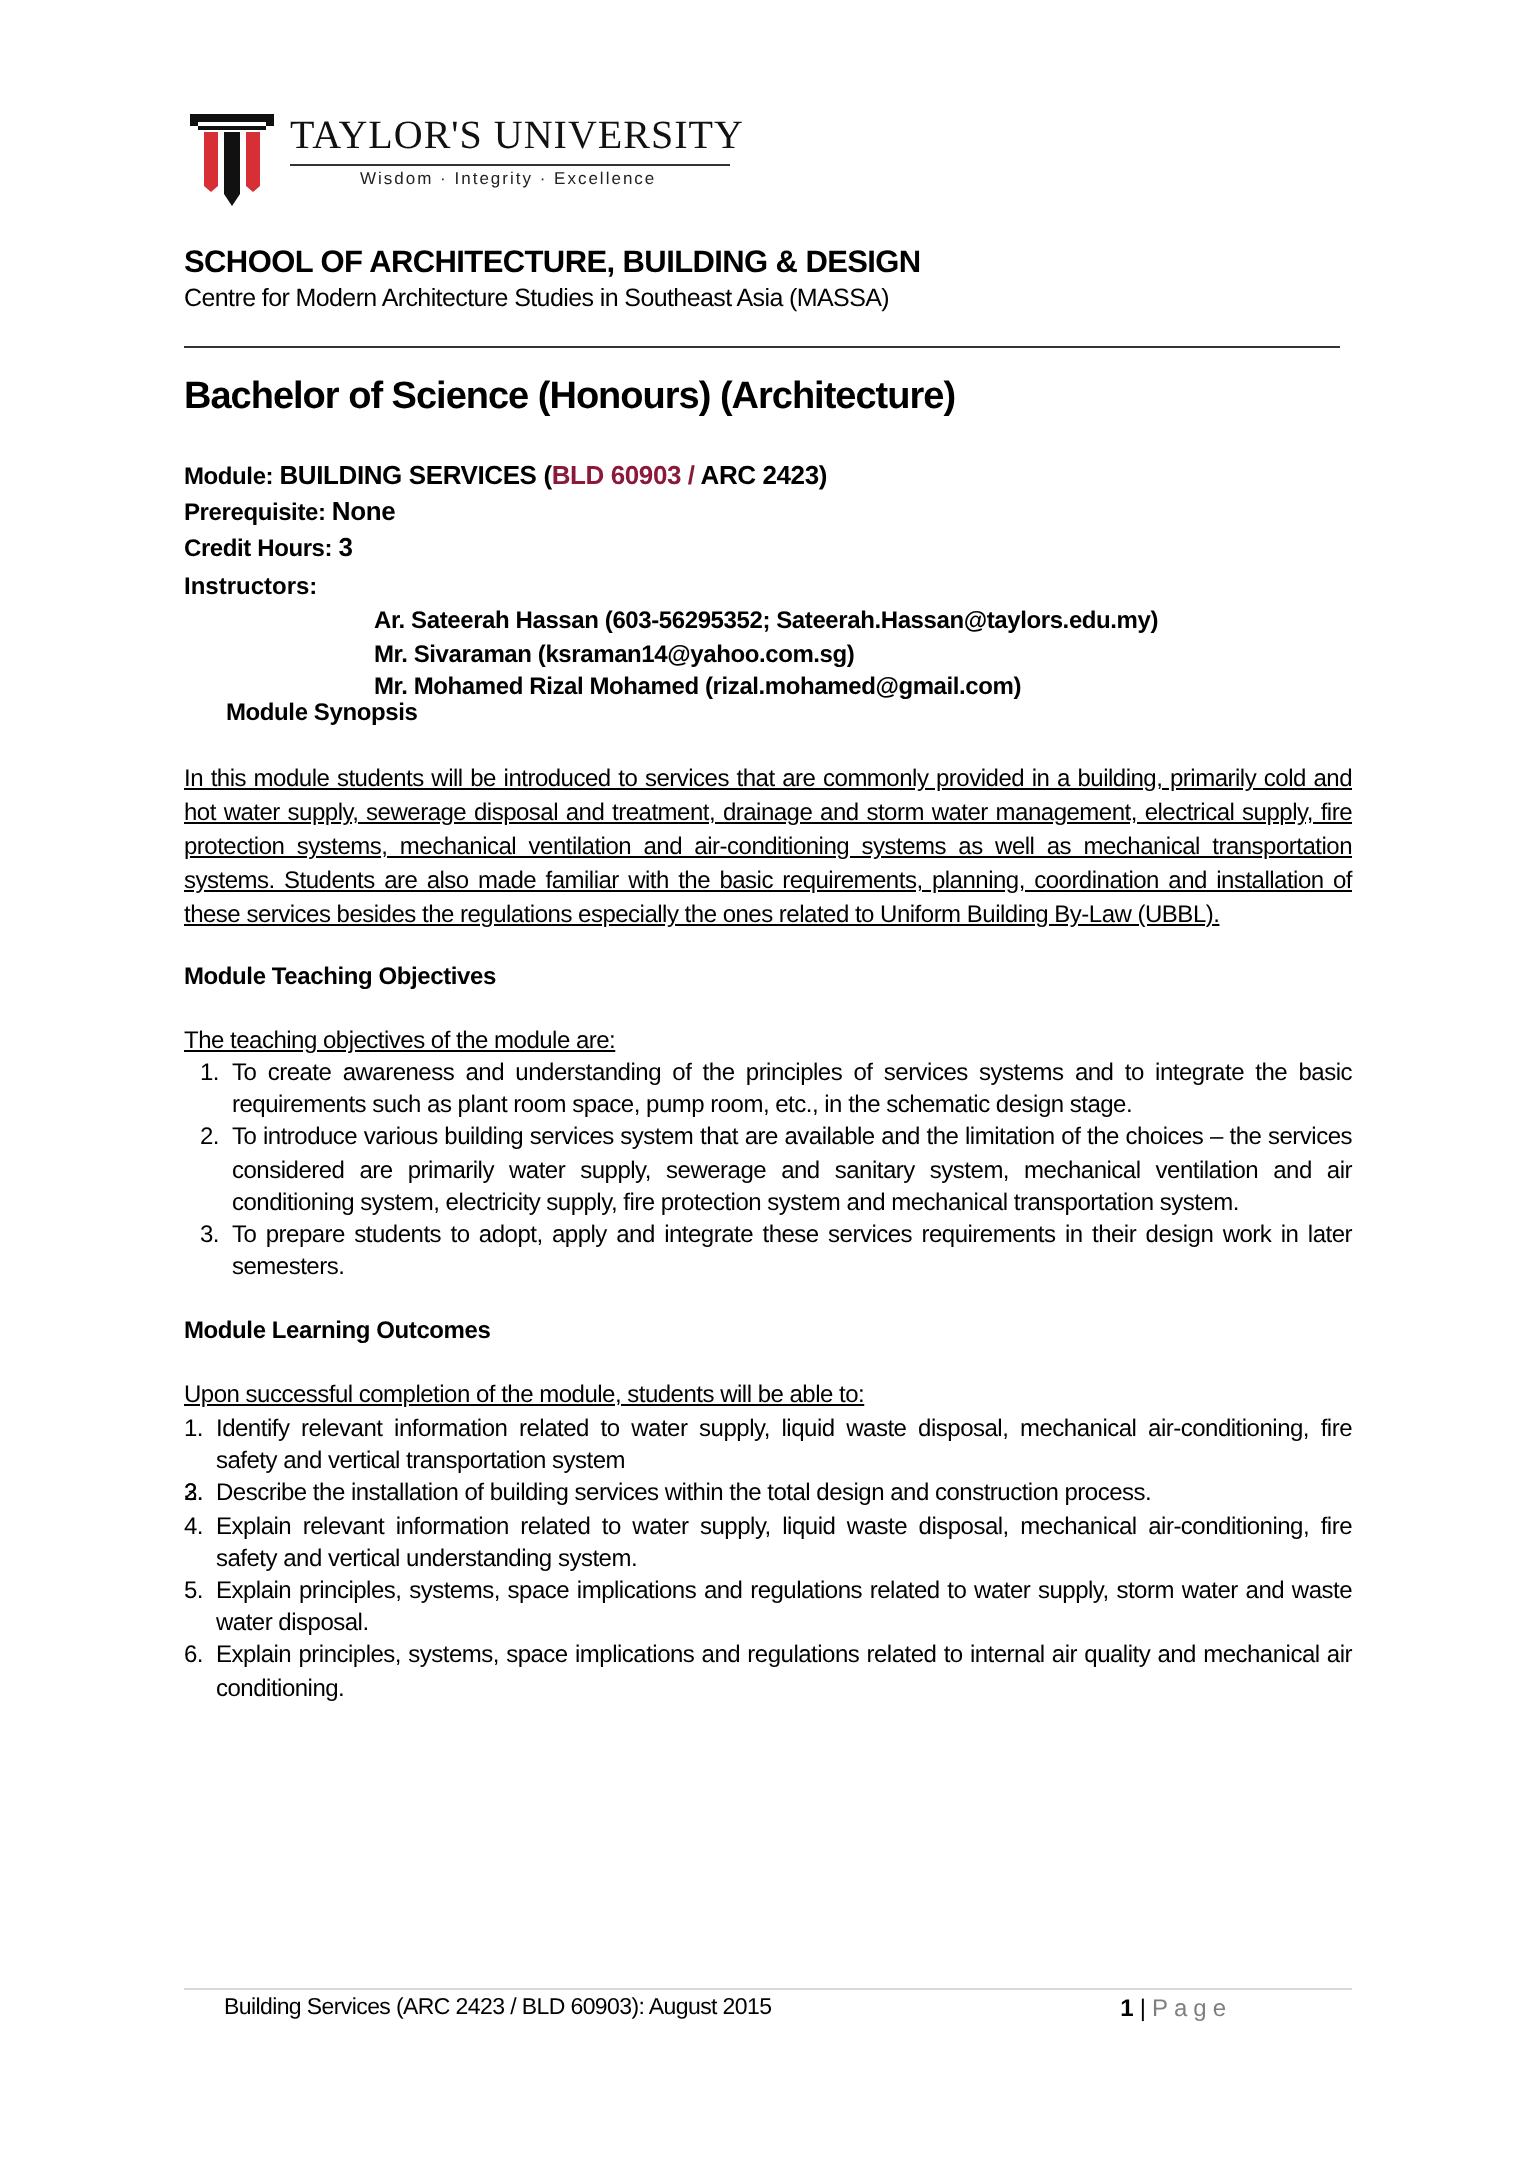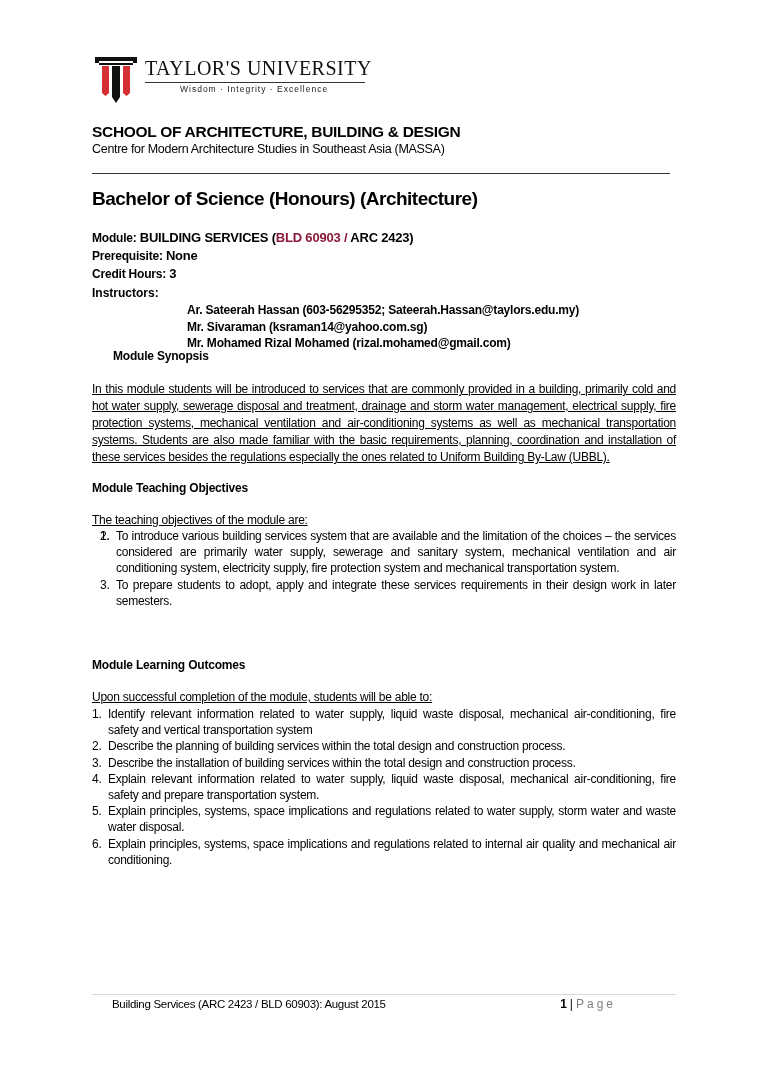--- a/index.html
+++ b/index.html
@@ -102,32 +102,32 @@
   <div class="instr" style="top:292px;margin-top:44px;">Mr. Mohamed Rizal Mohamed (rizal.mohamed@gmail.com)</div>
   <div class="instr" style="top:303px;">Ar. Sateerah Hassan (603-56295352; Sateerah.Hassan@taylors.edu.my)</div>
   <div class="instr" style="top:320px;">Mr. Sivaraman (ksraman14@yahoo.com.sg)</div>
 
   <div class="h-sec" style="top:349px;padding-left:21px;">Module Synopsis</div>
   <div class="para" style="top:381px;">In this module students will be introduced to services that are commonly provided in a building, primarily cold and hot water supply, sewerage disposal and treatment, drainage and storm water management, electrical supply, fire protection systems, mechanical ventilation and air-conditioning systems as well as mechanical transportation systems. Students are also made familiar with the basic requirements, planning, coordination and installation of these services besides the regulations especially the ones related to Uniform Building By-Law (UBBL).</div>
 
   <div class="h-sec" style="top:481px;">Module Teaching Objectives</div>
   <div class="para" style="top:512px;">The teaching objectives of the module are:</div>
   <ol class="ol obj" style="top:528px;">
-    <li><span class="num">1.</span></li>
+    <li><span class="num">1.</span><span>To create awareness and understanding of the principles of services systems and to integrate the basic requirements such as plant room space, pump room, etc., in the schematic design stage.</span></li>
     <li><span class="num">2.</span><span>To introduce various building services system that are available and the limitation of the choices – the services considered are primarily water supply, sewerage and sanitary system, mechanical ventilation and air conditioning system, electricity supply, fire protection system and mechanical transportation system.</span></li>
     <li><span class="num">3.</span><span>To prepare students to adopt, apply and integrate these services requirements in their design work in later semesters.</span></li>
   </ol>
 
   <div class="h-sec" style="top:658px;">Module Learning Outcomes</div>
   <div class="para" style="top:689px;">Upon successful completion of the module, students will be able to:</div>
   <ol class="ol out" style="top:706px;">
     <li><span class="num">1.</span><span>Identify relevant information related to water supply, liquid waste disposal, mechanical air-conditioning, fire safety and vertical transportation system</span></li>
-    <li><span class="num">2.</span><span>Describe the planning of building services within the total design and construction process.</span></li>
+    <li><span class="num">2.</span></li>
     <li><span class="num">3.</span><span>Describe the installation of building services within the total design and construction process.</span></li>
-    <li><span class="num">4.</span><span>Explain relevant information related to water supply, liquid waste disposal, mechanical air-conditioning, fire safety and prepare transportation system.</span></li>
+    <li><span class="num">4.</span><span>Explain relevant information related to water supply, liquid waste disposal, mechanical air-conditioning, fire safety and vertical understanding system.</span></li>
     <li><span class="num">5.</span><span>Explain principles, systems, space implications and regulations related to water supply, storm water and waste water disposal.</span></li>
     <li><span class="num">6.</span><span>Explain principles, systems, space implications and regulations related to internal air quality and mechanical air conditioning.</span></li>
   </ol>
 
   <div class="footer-rule"></div>
   <div class="footer-left">Building Services (ARC 2423 / BLD 60903): August 2015</div>
   <div class="footer-right">
     <span class="pn">1</span><span class="sep">|</span><span class="pg">Page</span>
   </div>
 

